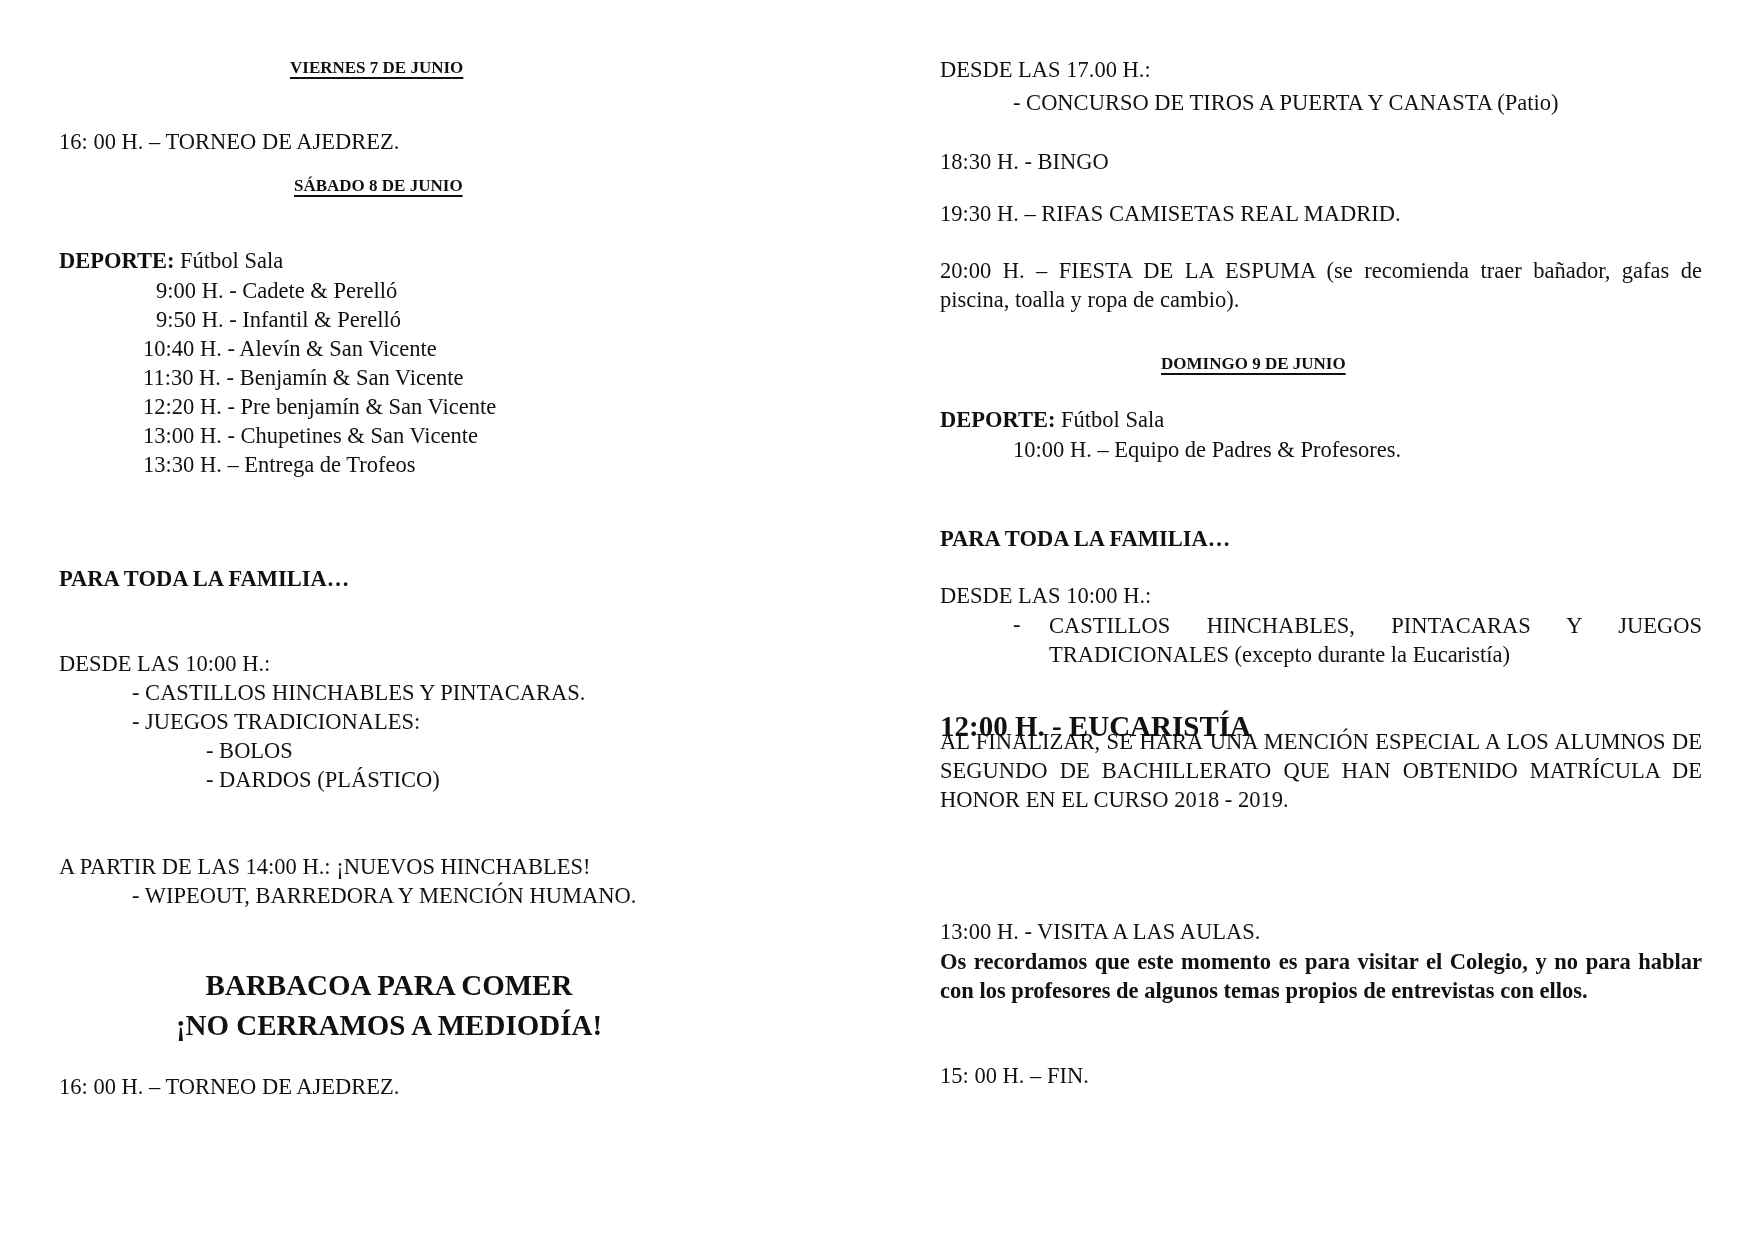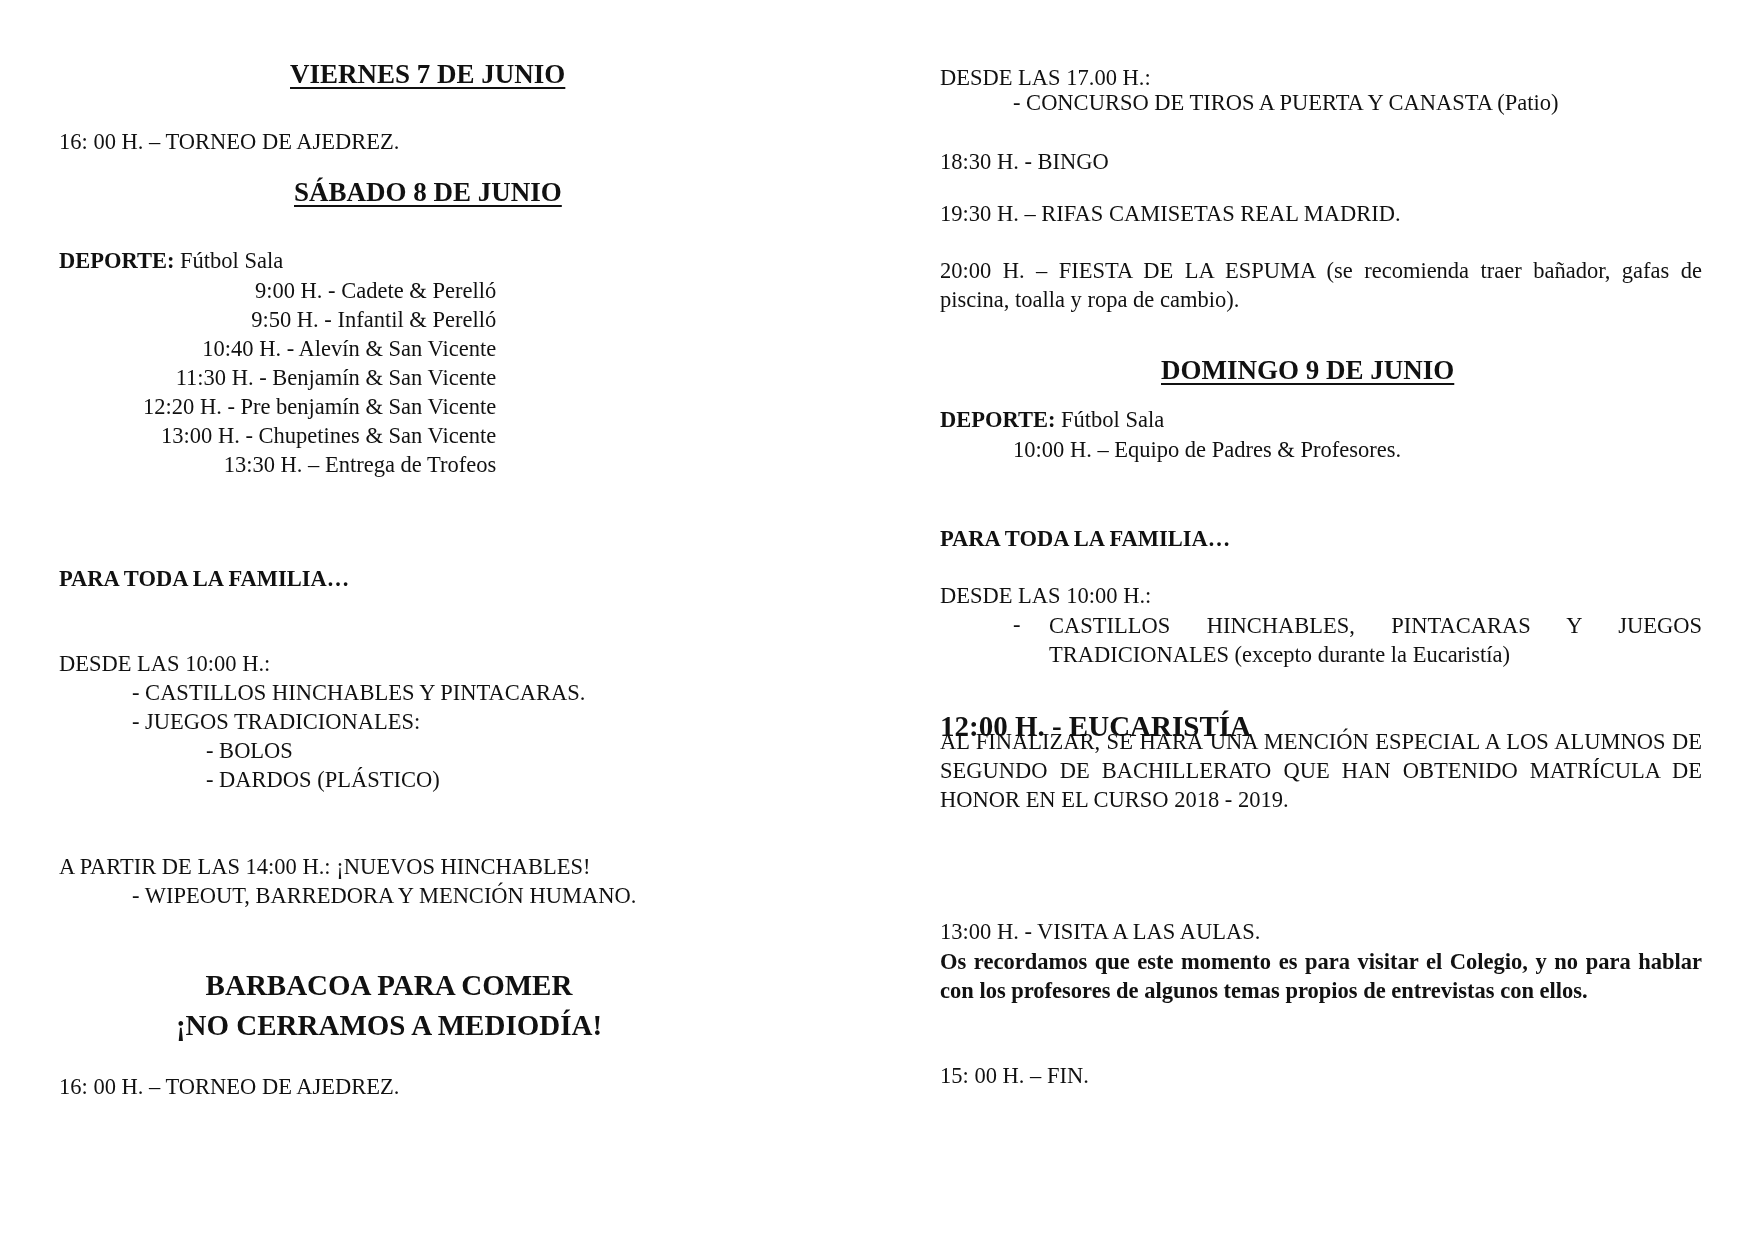--- a/index.html
+++ b/index.html
@@ -6,39 +6,39 @@
   body {
     width: 1753px; height: 1240px; position: relative; overflow: hidden;
     font-family: "Liberation Serif", "DejaVu Serif", serif;
     color: #111111;
     font-size: 22.5px;
   }
   .col { position: absolute; top: 0; }
   .left { left: 59px; width: 770px; }
   .right { left: 940px; width: 765px; }
   .abs { position: absolute; white-space: nowrap; line-height: 1.2; }
-  .heading { font-weight: bold; text-decoration: underline; text-decoration-thickness: 2px; text-underline-offset: 4px; font-size: 27px; }
+  .heading { font-weight: bold; text-decoration: underline; text-decoration-thickness: 2px; text-underline-offset: 4px; font-size: 17px; }
   .bold { font-weight: bold; }
   .big { font-weight: bold; font-size: 29px; }
   .justify { white-space: normal; text-align: justify; text-align-last: left; }
 </style>
 </head>
 <body>
 
 <div class="col left">
   <div class="abs heading" style="left:231px; top:58px;">VIERNES 7 DE JUNIO</div>
   <div class="abs" style="left:0; top:128px;">16: 00 H. – TORNEO DE AJEDREZ.</div>
 
   <div class="abs heading" style="left:235px; top:176px;">SÁBADO 8 DE JUNIO</div>
 
   <div class="abs" style="left:0; top:247px;">
     <span class="bold">DEPORTE:</span>
     <span>Fútbol Sala</span>
   </div>
-  <div class="abs" style="left:84px; top:276px;text-align:right;">
+  <div class="abs" style="left:84px; top:276px;">
     <div style="line-height:29px; padding-left:13px;">9:00 H. - Cadete &amp; Perelló</div>
     <div style="line-height:29px; padding-left:13px;">9:50 H. - Infantil &amp; Perelló</div>
     <div style="line-height:29px;">10:40 H. - Alevín &amp; San Vicente</div>
     <div style="line-height:29px;">11:30 H. - Benjamín &amp; San Vicente</div>
     <div style="line-height:29px;">12:20 H. - Pre benjamín &amp; San Vicente</div>
     <div style="line-height:29px;">13:00 H. - Chupetines &amp; San Vicente</div>
     <div style="line-height:29px;">13:30 H. – Entrega de Trofeos</div>
   </div>
 
   <div class="abs bold" style="left:0; top:565px;">PARA TODA LA FAMILIA…</div>
@@ -52,21 +52,21 @@
   <div class="abs" style="left:0; top:853px;">A PARTIR DE LAS 14:00 H.: ¡NUEVOS HINCHABLES!</div>
   <div class="abs" style="left:73px; top:882px;">- WIPEOUT, BARREDORA Y MENCIÓN HUMANO.</div>
 
   <div class="abs big" style="left:0; width:770px; top:968px; text-align:center; margin-left:-55px;">BARBACOA PARA COMER</div>
   <div class="abs big" style="left:0; width:770px; top:1008px; text-align:center; margin-left:-55px;">¡NO CERRAMOS A MEDIODÍA!</div>
 
   <div class="abs" style="left:0; top:1073px;">16: 00 H. – TORNEO DE AJEDREZ.</div>
 </div>
 
 <div class="col right">
-  <div class="abs" style="left:0; top:64px;">DESDE LAS 17.00 H.:</div>
+  <div class="abs" style="left:0; top:56px;">DESDE LAS 17.00 H.:</div>
   <div class="abs" style="left:73px; top:89px;">- CONCURSO DE TIROS A PUERTA Y CANASTA (Patio)</div>
 
   <div class="abs" style="left:0; top:148px;">18:30 H. - BINGO</div>
   <div class="abs" style="left:0; top:200px;">19:30 H. – RIFAS CAMISETAS REAL MADRID.</div>
   <div class="abs justify" style="left:0; top:256px; width:762px; line-height:29px;">20:00 H. – FIESTA DE LA ESPUMA (se recomienda traer bañador, gafas de piscina, toalla y ropa de cambio).</div>
 
   <div class="abs heading" style="left:221px; top:354px;">DOMINGO 9 DE JUNIO</div>
 
   <div class="abs" style="left:0; top:406px;">
     <span class="bold">DEPORTE:</span>

